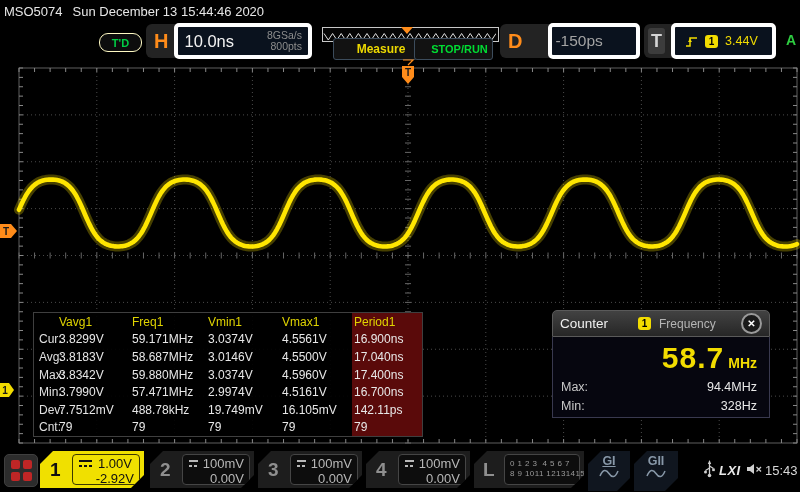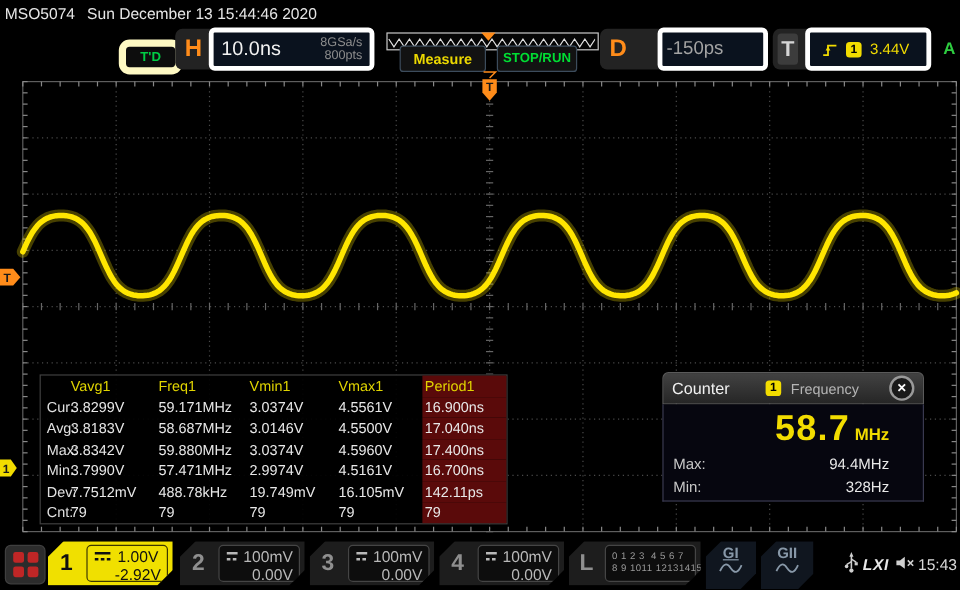--- a/index.html
+++ b/index.html
@@ -9,36 +9,36 @@
 
   
   .titlebar{left:0;top:0;width:800px;height:22px;display:flex;align-items:center;gap:10px;
             padding-left:4px;color:#e6e6e6;font-size:13px;}
 
   
   .toolbar{left:0;top:22px;width:800px;height:40px;}
   .brand{left:6px;top:0px;font-family:"Liberation Serif",serif;font-weight:700;font-size:27px;
          color:#f2dc00;letter-spacing:1px;}
   .td-pill{left:99px;top:11px;width:41px;height:17px;border-radius:9px;background:#0d0d0d;
-           border:6px solid #fef9c3;display:flex;align-items:center;justify-content:center;
+           border:1px solid #fef9c3;display:flex;align-items:center;justify-content:center;
            font-weight:700;font-size:11px;color:#00cc44;}
   .tab-dark{background:#232323;border-radius:6px;display:flex;align-items:center;height:34px;top:2px;}
   .big-letter{font-weight:700;font-size:20px;margin-left:8px;}
   .orange{color:#ff8c1a;}
   .inner-box{margin-left:6px;height:28px;background:#0a121e;border:4px solid #ffffff;border-radius:5px;
              display:flex;align-items:center;}
   .h-tab{left:146px;width:166px;}
   .h-inner{width:132px;justify-content:space-between;padding:0 6px;}
   .h-time{font-size:16.5px;color:#f2f2f2;}
   .h-rate{text-align:right;font-size:10.5px;line-height:11px;color:#8d8d8d;}
   .preview{left:322px;top:5px;width:175px;height:13px;border:1px solid #c8c8c8;background:#050505;}
   .preview-marker{left:401px;top:5px;width:0;height:0;border-left:6px solid transparent;
                   border-right:6px solid transparent;border-top:7px solid #ff8c1a;z-index:3;}
   .tool-btn{top:16px;height:20px;background:#121212;border:1px solid #3c4c5c;border-radius:3px;
-            display:flex;align-items:center;justify-content:center;font-weight:700;}
+            display:flex;align-items:center;justify-content:center;font-weight:700;padding-left:12px;}
   .measure-btn{left:333px;width:70px;font-size:12px;color:#ecd800;}
   .run-btn{left:414px;width:65px;font-size:11px;color:#00dd33;}
   .d-tab{left:500px;width:140px;}
   .d-inner{width:110px;padding-left:3px;font-size:15.5px;color:#a3a3a3;margin-left:26px;}
   .t-tab{left:644px;width:132px;}
   .t-letter{width:20px;height:26px;margin-left:4px;background:#3c3c3c;border-radius:3px;
             display:flex;align-items:center;justify-content:center;
             font-weight:700;font-size:18px;color:#d5d5d5;}
   .t-inner{width:102px;gap:7px;padding-left:10px;}
   .src-badge{width:13px;height:13px;background:#f2dc00;border-radius:3px;color:#000;
@@ -63,21 +63,21 @@
   .counter{left:552px;top:310px;width:218px;z-index:6;}
   .counter-head{height:25px;background:linear-gradient(#424242,#262626);border:1px solid #5a5a5a;
                 border-radius:5px 5px 0 0;display:flex;align-items:center;padding:0 7px;gap:8px;}
   .counter-title{font-size:13.5px;color:#f0f0f0;}
   .counter-badge{margin-left:22px;}
   .counter-mode{font-size:12px;color:#b5b5b5;}
   .counter-close{margin-left:auto;width:17px;height:17px;border:2px solid #9a9a9a;border-radius:50%;
                  background:#1a1a1a;color:#fff;font-weight:700;font-size:10px;
                  display:flex;align-items:center;justify-content:center;cursor:default;}
   .counter-body{height:78px;background:#06060f;border:1px solid #39394f;border-top:none;
-                padding:2px 28px 0 8px;display:flex;flex-direction:column;}
+                padding:2px 12px 0 8px;display:flex;flex-direction:column;}
   .counter-valrow{text-align:right;margin-top:2px;height:36px;}
   .counter-value{font-size:30px;font-weight:700;color:#f2dc00;letter-spacing:1px;}
   .counter-unit{font-size:14px;font-weight:700;color:#f2dc00;margin-left:4px;}
   .counter-row{display:flex;justify-content:space-between;font-size:12.5px;height:19px;align-items:center;}
   .counter-row .lbl{color:#c8c8c8;}
   .counter-row .val{color:#e8e8e8;}
 
   
   .bottombar{left:0;top:448px;width:800px;height:44px;background:#000;}
   .menu-btn{left:4px;top:6px;width:32px;height:31px;background:#2c2c2c;border:1px solid #3f3f3f;

